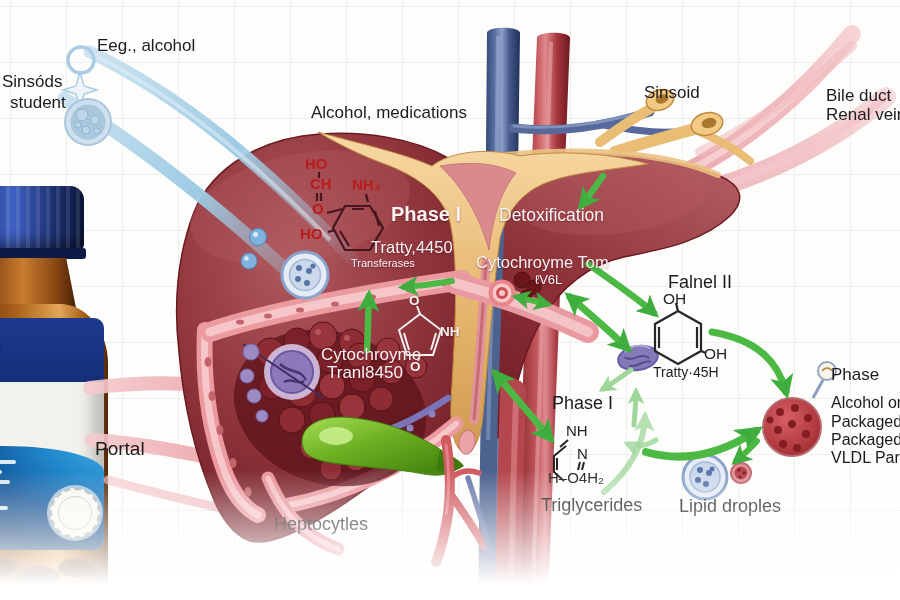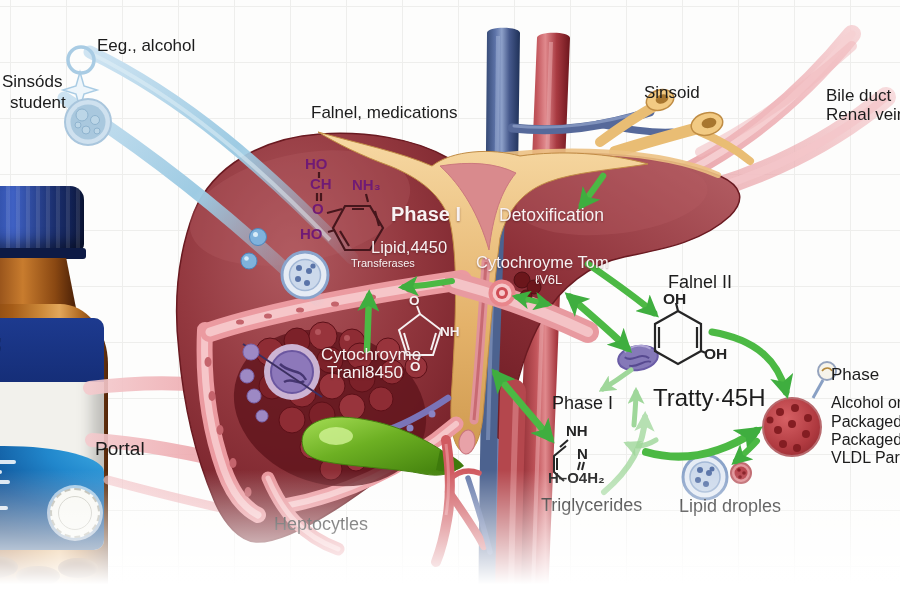--- a/index.html
+++ b/index.html
@@ -11,23 +11,23 @@
                      linear-gradient(90deg,#ebebe9 1px,transparent 1px);
     background-size:56px 56px;background-position:10px 6px;opacity:.8;}
   #stage .grid-fade{position:absolute;left:0;right:0;bottom:0;height:130px;
     background:linear-gradient(180deg,rgba(255,255,255,0),#ffffff 88%);}
   svg{position:absolute;inset:0;}
   
   .lbl{position:absolute;white-space:nowrap;color:#1c1c1c;font-size:17px;line-height:1.1;}
   .lbl.w{color:#f8f2f3;text-shadow:0 1px 2px rgba(60,10,15,.45);}
   .lbl.big{font-size:20px;font-weight:bold;}
   .lbl.md{font-size:18px;}
-  .lbl.chem{font-size:15px;font-weight:bold;color:#701a75;}
+  .lbl.chem{font-size:15px;font-weight:bold;color:#b91c1c;}
   .lbl.chemw{font-size:13.5px;font-weight:bold;color:#f6f0f1;text-shadow:0 1px 2px rgba(60,10,15,.4);}
-  .lbl.chemb{font-size:15.5px;font-weight:bold;color:#242424;}
+  .lbl.chemb{font-size:15.5px;font-weight:normal;color:#242424;}
   
   .b{position:absolute;}
   .cap{left:-64px;top:186px;width:148px;height:66px;border-radius:14px 14px 8px 8px;
     background:linear-gradient(90deg,#0e1c4e 0%,#24408f 30%,#3f61c4 52%,#1b2f6e 80%,#0c1840 100%);
     box-shadow:inset 0 -10px 14px rgba(0,0,0,.45);}
   .cap:after{content:"";position:absolute;inset:0;border-radius:inherit;
     background:repeating-linear-gradient(90deg,rgba(255,255,255,.10) 0 4px,rgba(0,0,0,0) 4px 10px);}
   .capbrim{left:-64px;top:248px;width:150px;height:11px;background:#0d1a45;border-radius:3px;}
   .neck{left:-64px;top:258px;width:140px;height:50px;
     background:linear-gradient(90deg,#30150a,#7c3c10 35%,#c87c2e 62%,#8a4812 85%,#4a2007);
@@ -438,36 +438,36 @@
     <g stroke="#262626" stroke-width="2" fill="none">
       <path d="M566,446 L554,456 L554,472 L564,481"></path>
       <path d="M557,458 L557,470"></path>
       <path d="M568,440 L560,447 M580,462 L578,470 M584,462 L582,470"></path>
     </g>
   </svg>
 
   <div class="lbl" style="left:97px;top:37px">Eeg., alcohol</div>
   <div class="lbl" style="left:2px;top:73px">Sinsóds</div>
   <div class="lbl" style="left:10px;top:94px">student</div>
-  <div class="lbl" style="left:311px;top:104px">Falnel, medications</div>
+  <div class="lbl" style="left:311px;top:104px">Alcohol, medications</div>
   <div class="lbl" style="left:644px;top:84px">Sinsoid</div>
   <div class="lbl" style="left:826px;top:87px">Bile duct</div>
   <div class="lbl" style="left:826px;top:106px">Renal vein</div>
 
   <div class="lbl w big" style="left:391px;top:203px">Phase I</div>
   <div class="lbl w" style="left:499px;top:206px;font-size:17.5px">Detoxification</div>
-  <div class="lbl w" style="left:371px;top:238px;font-size:16.5px">Lipid,4450</div>
+  <div class="lbl w" style="left:371px;top:238px;font-size:16.5px">Tratty,4450</div>
   <div class="lbl w" style="left:351px;top:257px;font-size:11px">Transferases</div>
   <div class="lbl w" style="left:476px;top:253px;font-size:16.5px">Cytochroyme Tom</div>
   <div class="lbl w" style="left:535px;top:273px;font-size:13px">ℓV6L</div>
   <div class="lbl w" style="left:321px;top:346px">Cytochroyme</div>
   <div class="lbl w" style="left:327px;top:364px">Tranl8450</div>
 
   <div class="lbl md" style="left:668px;top:273px">Falnel II</div>
-  <div class="lbl" style="left:653px;top:385px;font-size:24px">Tratty·45H</div>
+  <div class="lbl" style="left:653px;top:365px;font-size:14px">Tratty·45H</div>
   <div class="lbl md" style="left:552px;top:394px">Phase I</div>
   <div class="lbl" style="left:95px;top:439px;font-size:19px">Portal</div>
   <div class="lbl md" style="left:541px;top:496px">Triglycerides</div>
   <div class="lbl md" style="left:679px;top:497px">Lipid droples</div>
   <div class="lbl md" style="left:274px;top:515px">Heptocytles</div>
 
   <div class="lbl" style="left:831px;top:366px">Phase</div>
   <div class="lbl" style="left:831px;top:394px;font-size:16px">Alcohol or</div>
   <div class="lbl" style="left:831px;top:413px;font-size:16px">Packaged</div>
   <div class="lbl" style="left:831px;top:431px;font-size:16px">Packaged</div>

